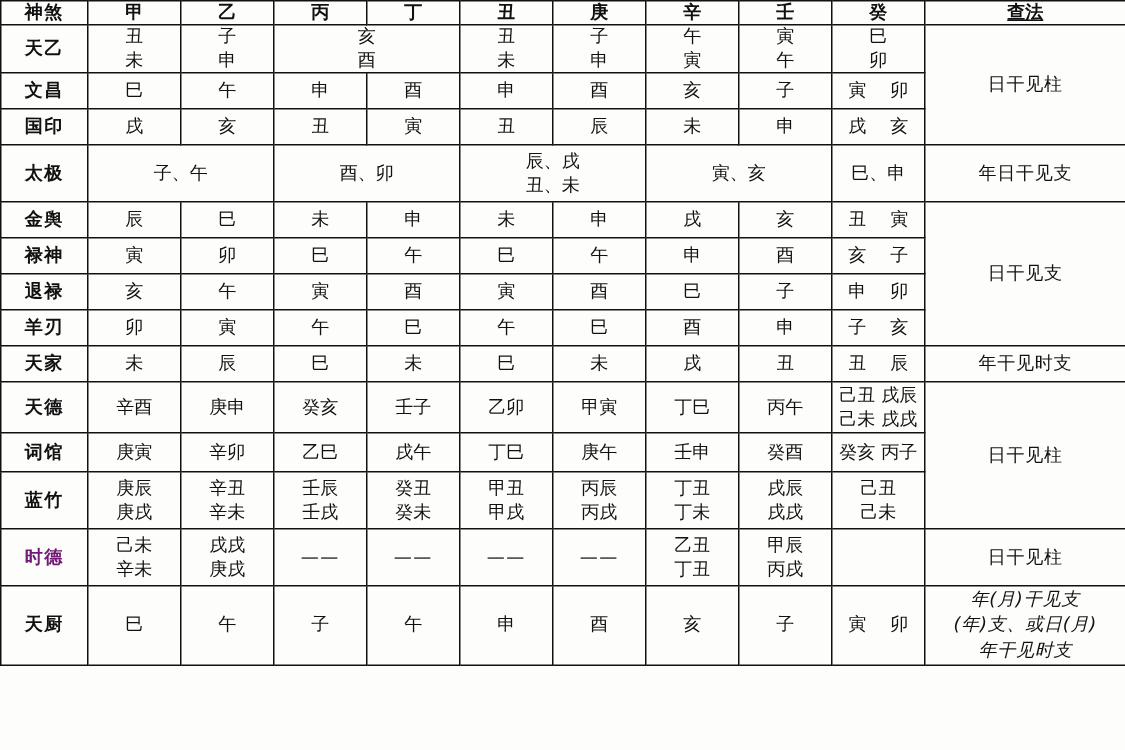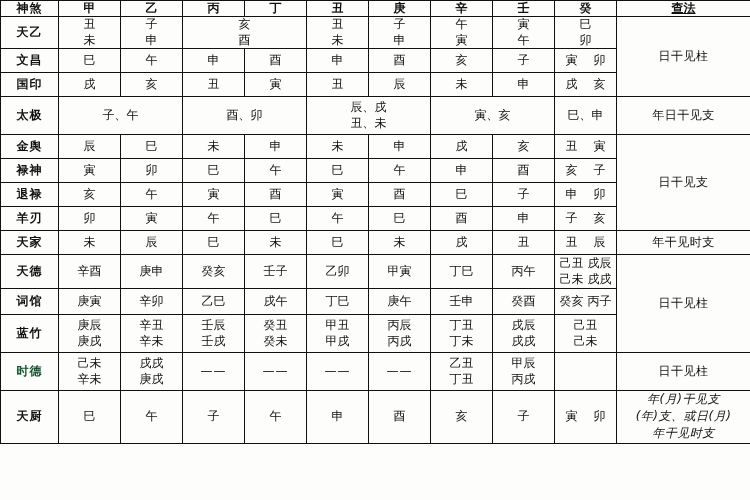--- a/index.html
+++ b/index.html
@@ -303,21 +303,21 @@
             <span class="cellrow">戌辰</span>
             <span class="cellrow">戌戌</span>
           </td>
       <td>
             <span class="cellrow">己丑</span>
             <span class="cellrow">己未</span>
           </td>
     </tr>
 
     <tr style="height:38px">
-      <td class="lbl" style="color:#14532d">时德</td>
+      <td class="lbl" style="color:#701a75">时德</td>
       <td>
             <span class="cellrow">己未</span>
             <span class="cellrow">辛未</span>
           </td>
       <td>
             <span class="cellrow">戌戌</span>
             <span class="cellrow">庚戌</span>
           </td>
       <td class="dash">——</td>
       <td class="dash">——</td>

